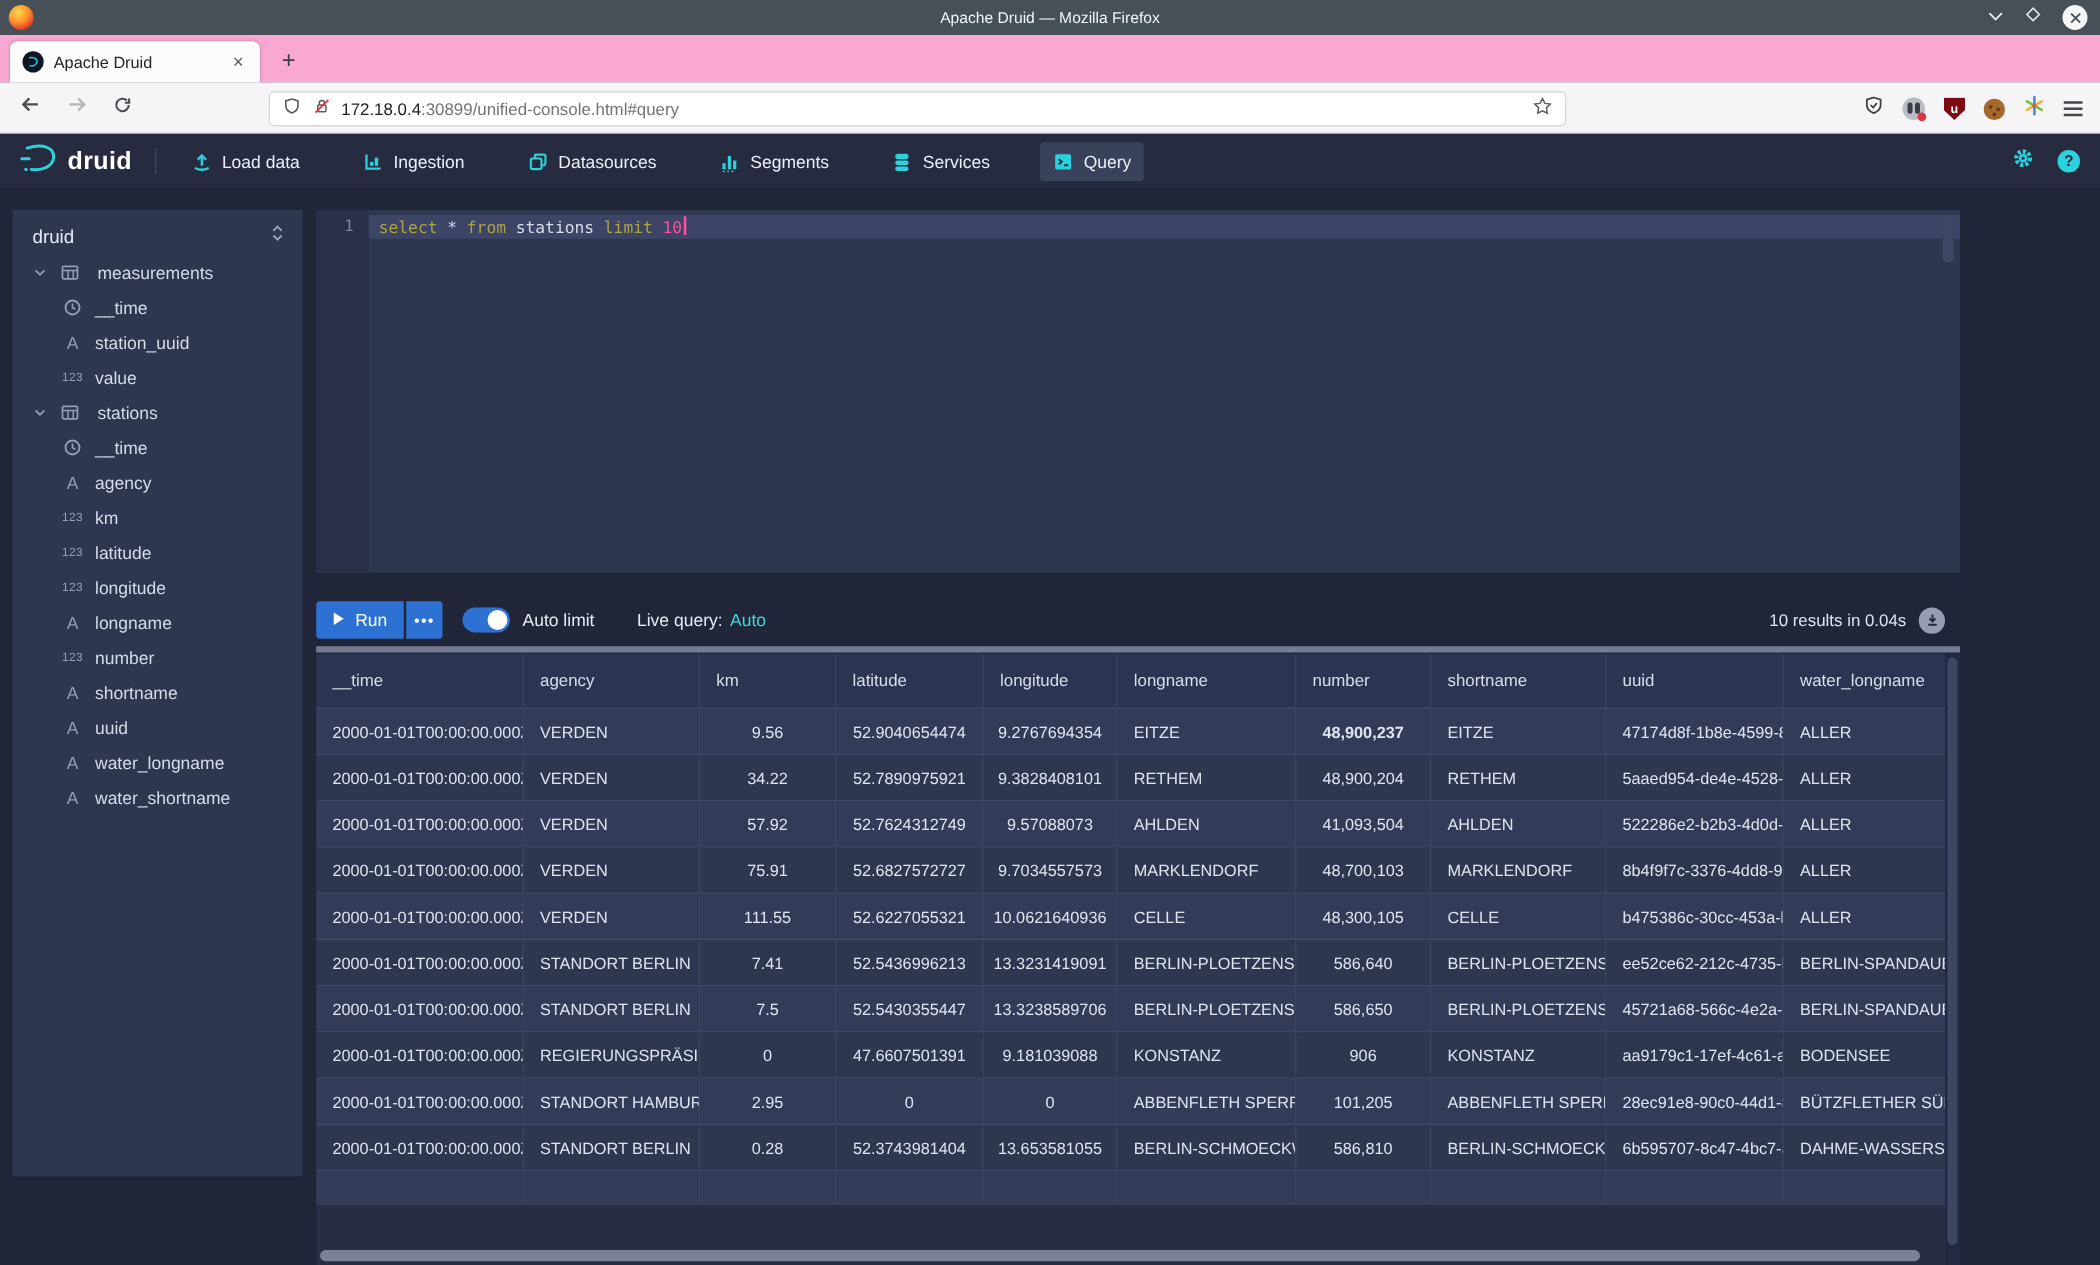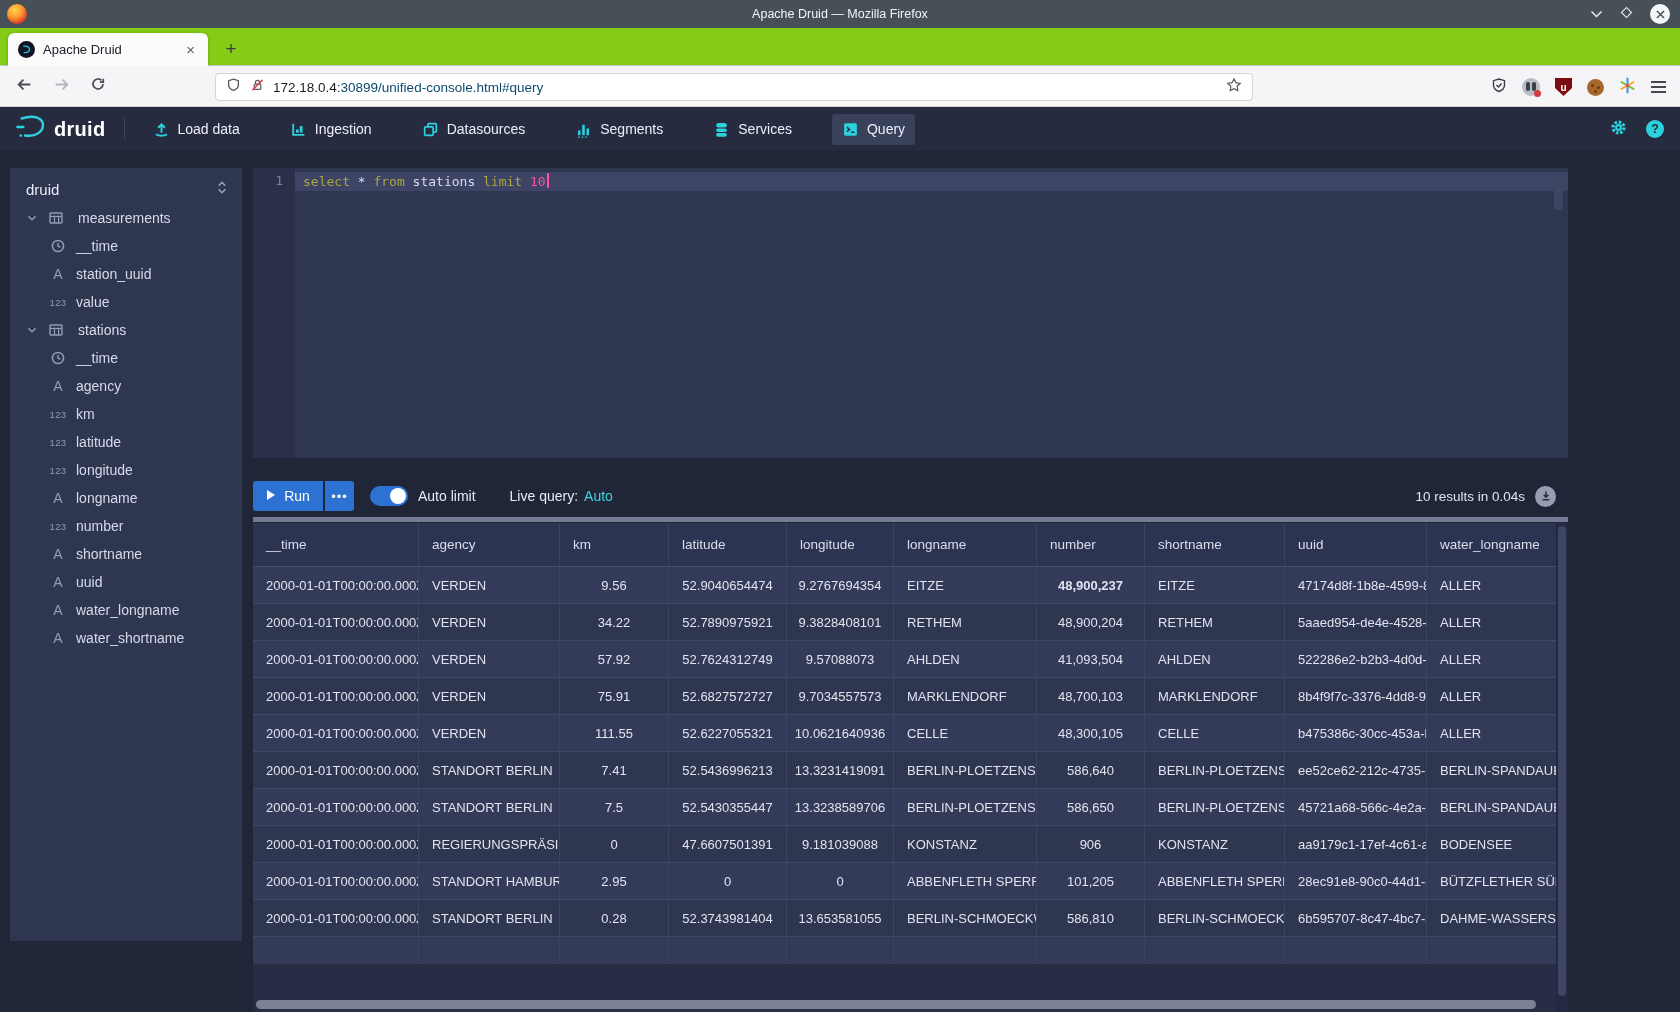--- a/index.html
+++ b/index.html
@@ -7,36 +7,36 @@
   .screen { position:relative; width:1680px; height:1012px; overflow:hidden; background:#202538; }
 
   
   .titlebar { position:absolute; top:0; left:0; width:100%; height:28px; background:#475056; display:flex; align-items:center; }
   .ff-logo { position:absolute; left:7px; top:4px; width:20px; height:20px; border-radius:50%;
     background: radial-gradient(circle at 38% 30%, #ffd54d 0%, #ff9a2e 40%, #e2422c 72%, #a92218 100%); }
   .win-title { position:absolute; left:0; right:0; text-align:center; color:#f2f4f6; font-size:12.5px; }
   .win-controls { position:absolute; right:10px; top:0; height:28px; display:flex; align-items:center; gap:17px; }
   .win-close { width:20px; height:20px; border-radius:50%; background:#f5f6f7; display:flex; align-items:center; justify-content:center; }
 
-  .tabbar { position:absolute; top:28px; left:0; width:100%; height:38px; background:#84cc16; border-bottom:1px solid #c3c4c8; }
+  .tabbar { position:absolute; top:28px; left:0; width:100%; height:38px; background:#f9a8d4; border-bottom:1px solid #c3c4c8; }
   .tab { position:absolute; left:8px; top:5px; width:200px; height:33px; background:#fbfbfc; border-radius:6px 6px 0 0;
     box-shadow:0 0 3px rgba(0,0,0,.25); display:flex; align-items:center; padding:0 10px; }
   .favicon { width:17px; height:17px; border-radius:50%; background:#0e1626; display:flex; align-items:center; justify-content:center; margin-right:8px; flex:0 0 auto; }
   .tab-title { font-size:13px; color:#20222a; flex:1 1 auto; white-space:nowrap; overflow:hidden; }
   .tab-close { color:#5d5f66; font-size:15px; line-height:1; padding:2px 3px; }
   .newtab { position:absolute; left:218px; top:10px; font-size:19px; color:#3c3e45; width:26px; text-align:center; }
 
   .toolbar { position:absolute; top:66px; left:0; width:100%; height:41px; background:#f5f5f7; border-bottom:1px solid #cfd0d4;
     display:flex; align-items:center; }
   .nav-btns { display:flex; align-items:center; gap:20px; margin-left:16px; }
   .urlbar { position:absolute; left:215px; top:7px; width:1038px; height:28px; background:#ffffff; border:1px solid #d4d4d9;
     border-radius:4px; display:flex; align-items:center; padding:0 10px; }
   .url-text { font-size:13.5px; margin-left:8px; white-space:nowrap; overflow:hidden; flex:1 1 auto; }
   .url-host { color:#1c1d22; }
-  .url-rest { color:#0c4a6e; }
+  .url-rest { color:#737373; }
   .ext-icons { position:absolute; right:14px; top:7px; height:28px; display:flex; align-items:center; gap:15px; }
   .ubo { width:17px; height:18px; background:#7d0c12; clip-path:polygon(0 0,100% 0,100% 55%,50% 100%,0 55%);
     color:#fff; font-size:10px; font-weight:bold; display:flex; align-items:center; justify-content:center; }
   .cookie { width:17px; height:17px; border-radius:50%; background:#a5672c; position:relative; }
   .cookie:before { content:""; position:absolute; left:4px; top:5px; width:3px; height:3px; border-radius:50%; background:#6b3d14;
     box-shadow:6px 2px 0 #6b3d14, 3px 6px 0 #6b3d14; }
   .mask-ic { width:18px; height:18px; border-radius:50%; background:#b9bcc4; position:relative; }
   .mask-ic:before { content:""; position:absolute; left:4px; top:4px; width:4px; height:9px; border-radius:2px; background:#3c3e45; box-shadow:6px 0 0 #3c3e45; }
   .mask-ic:after { content:""; position:absolute; right:-1px; bottom:-1px; width:7px; height:7px; border-radius:50%; background:#d7373f; }
   .hamburger { display:flex; flex-direction:column; gap:3px; }

